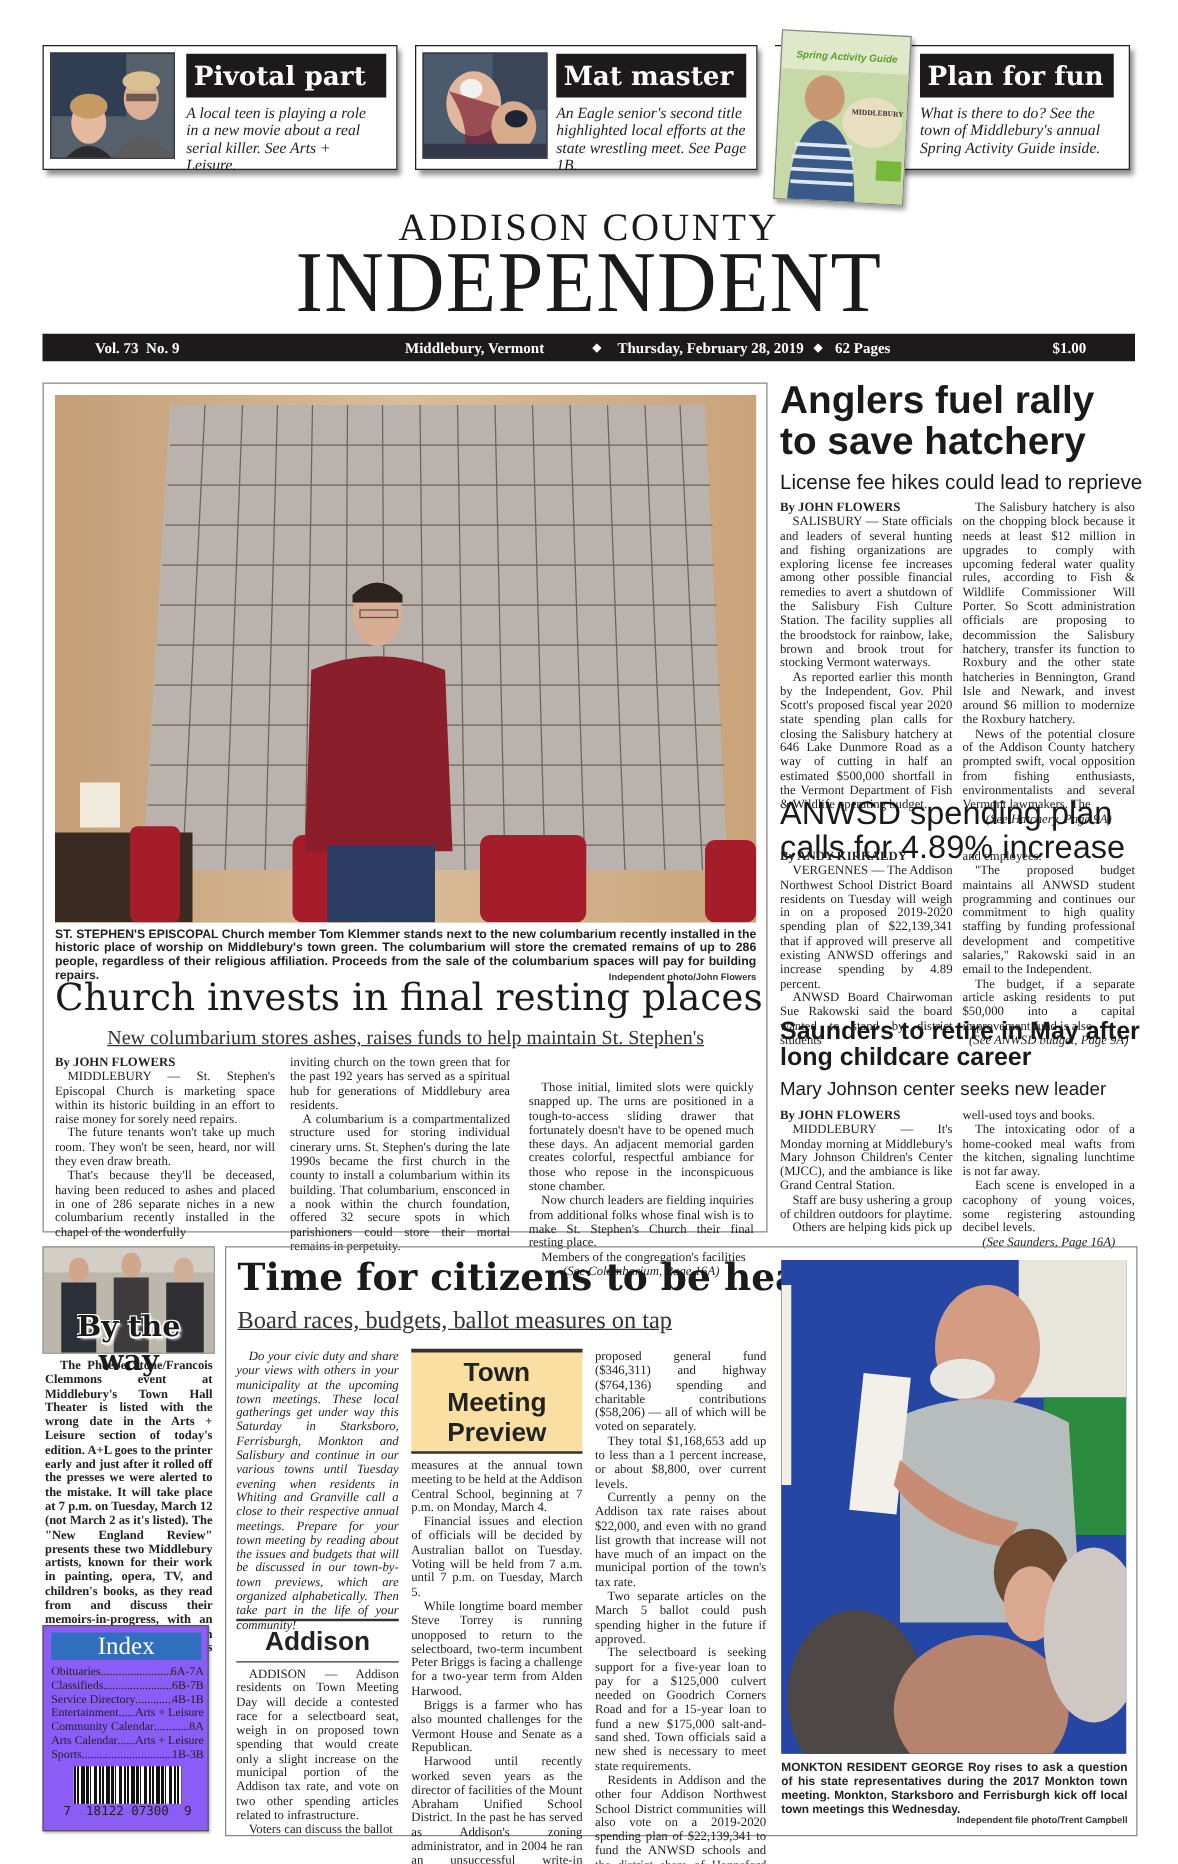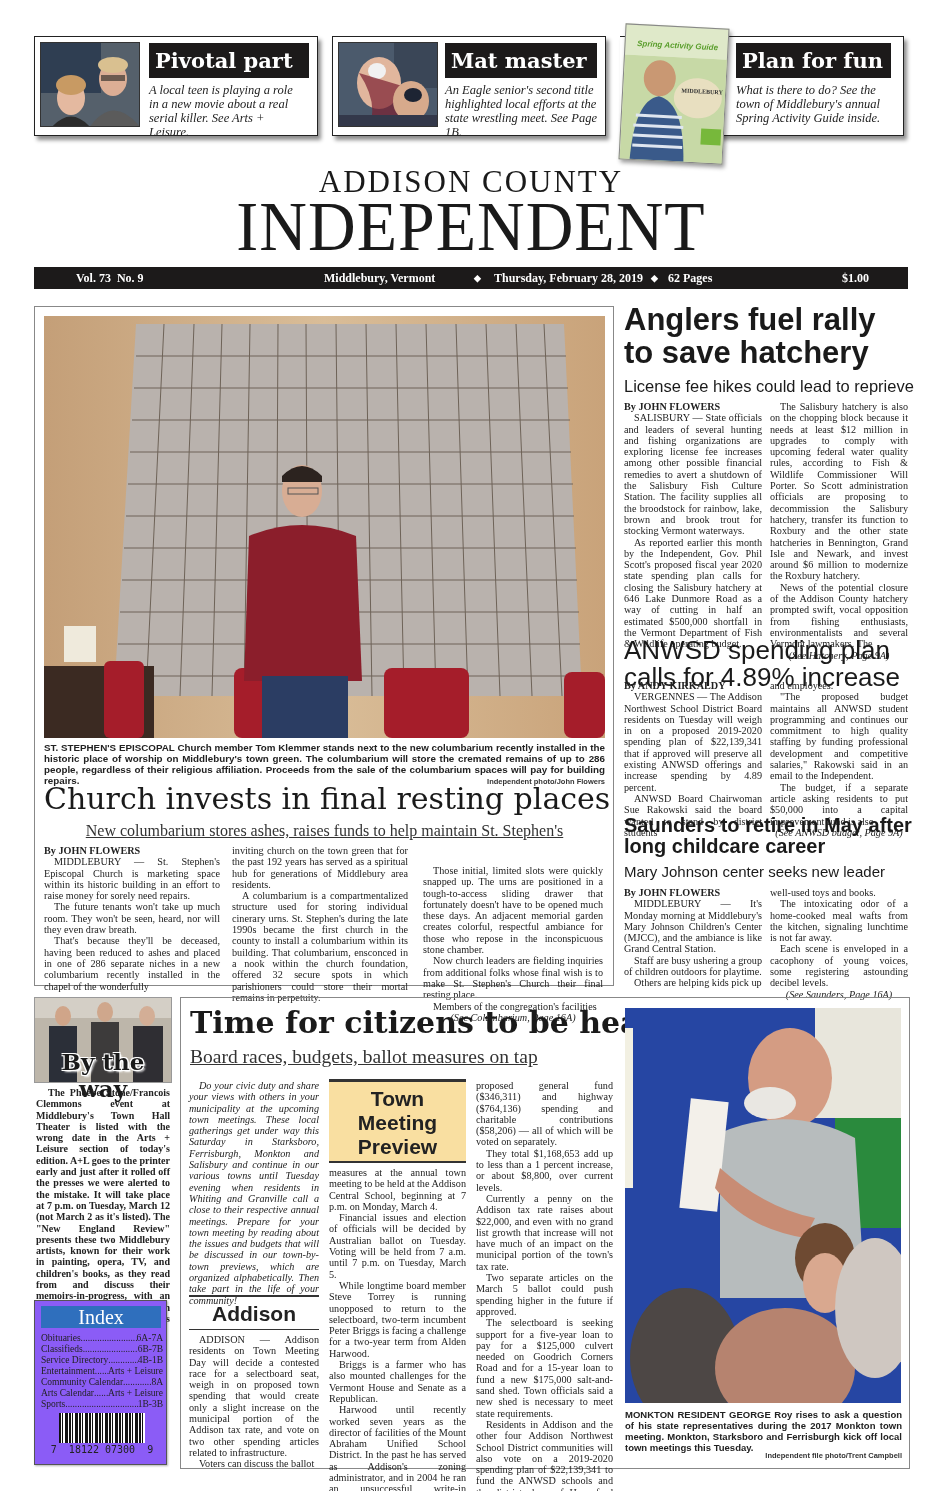--- a/index.html
+++ b/index.html
@@ -346,14 +346,14 @@
     <path d="M95 125 Q165 95 230 130 L240 290 L95 290Z" fill="#b7bcbd"></path>
     <rect x="60" y="92" width="38" height="110" fill="#f3f0ea" transform="rotate(6 79 147)"></rect>
     <path d="M95 160 Q140 200 190 210 L180 230 Q120 220 90 180Z" fill="#c88c74"></path>
     <ellipse cx="60" cy="350" rx="55" ry="70" fill="#4d4745"></ellipse>
     <ellipse cx="160" cy="360" rx="70" ry="60" fill="#b6836f"></ellipse>
     <ellipse cx="200" cy="250" rx="30" ry="35" fill="#6e4a32"></ellipse>
     <ellipse cx="200" cy="275" rx="22" ry="30" fill="#d9a88f"></ellipse>
     <ellipse cx="250" cy="300" rx="40" ry="70" fill="#cfc7c1"></ellipse>
   </svg>
 </div>
-<div class="caption" style="top:1409px;left:625px;width:277px;font-size:9.5px;">MONKTON RESIDENT GEORGE Roy rises to ask a question of his state representatives during the 2017 Monkton town meeting. Monkton, Starksboro and Ferrisburgh kick off local town meetings this Tuesday.</div>
+<div class="caption" style="top:1409px;left:625px;width:277px;font-size:9.5px;">MONKTON RESIDENT GEORGE Roy rises to ask a question of his state representatives during the 2017 Monkton town meeting. Monkton, Starksboro and Ferrisburgh kick off local town meetings this Wednesday.</div>
 <div class="credit" style="top:1451px;left:740px;width:162px;text-align:right;">Independent file photo/Trent Campbell</div>
 
 </body></html>

